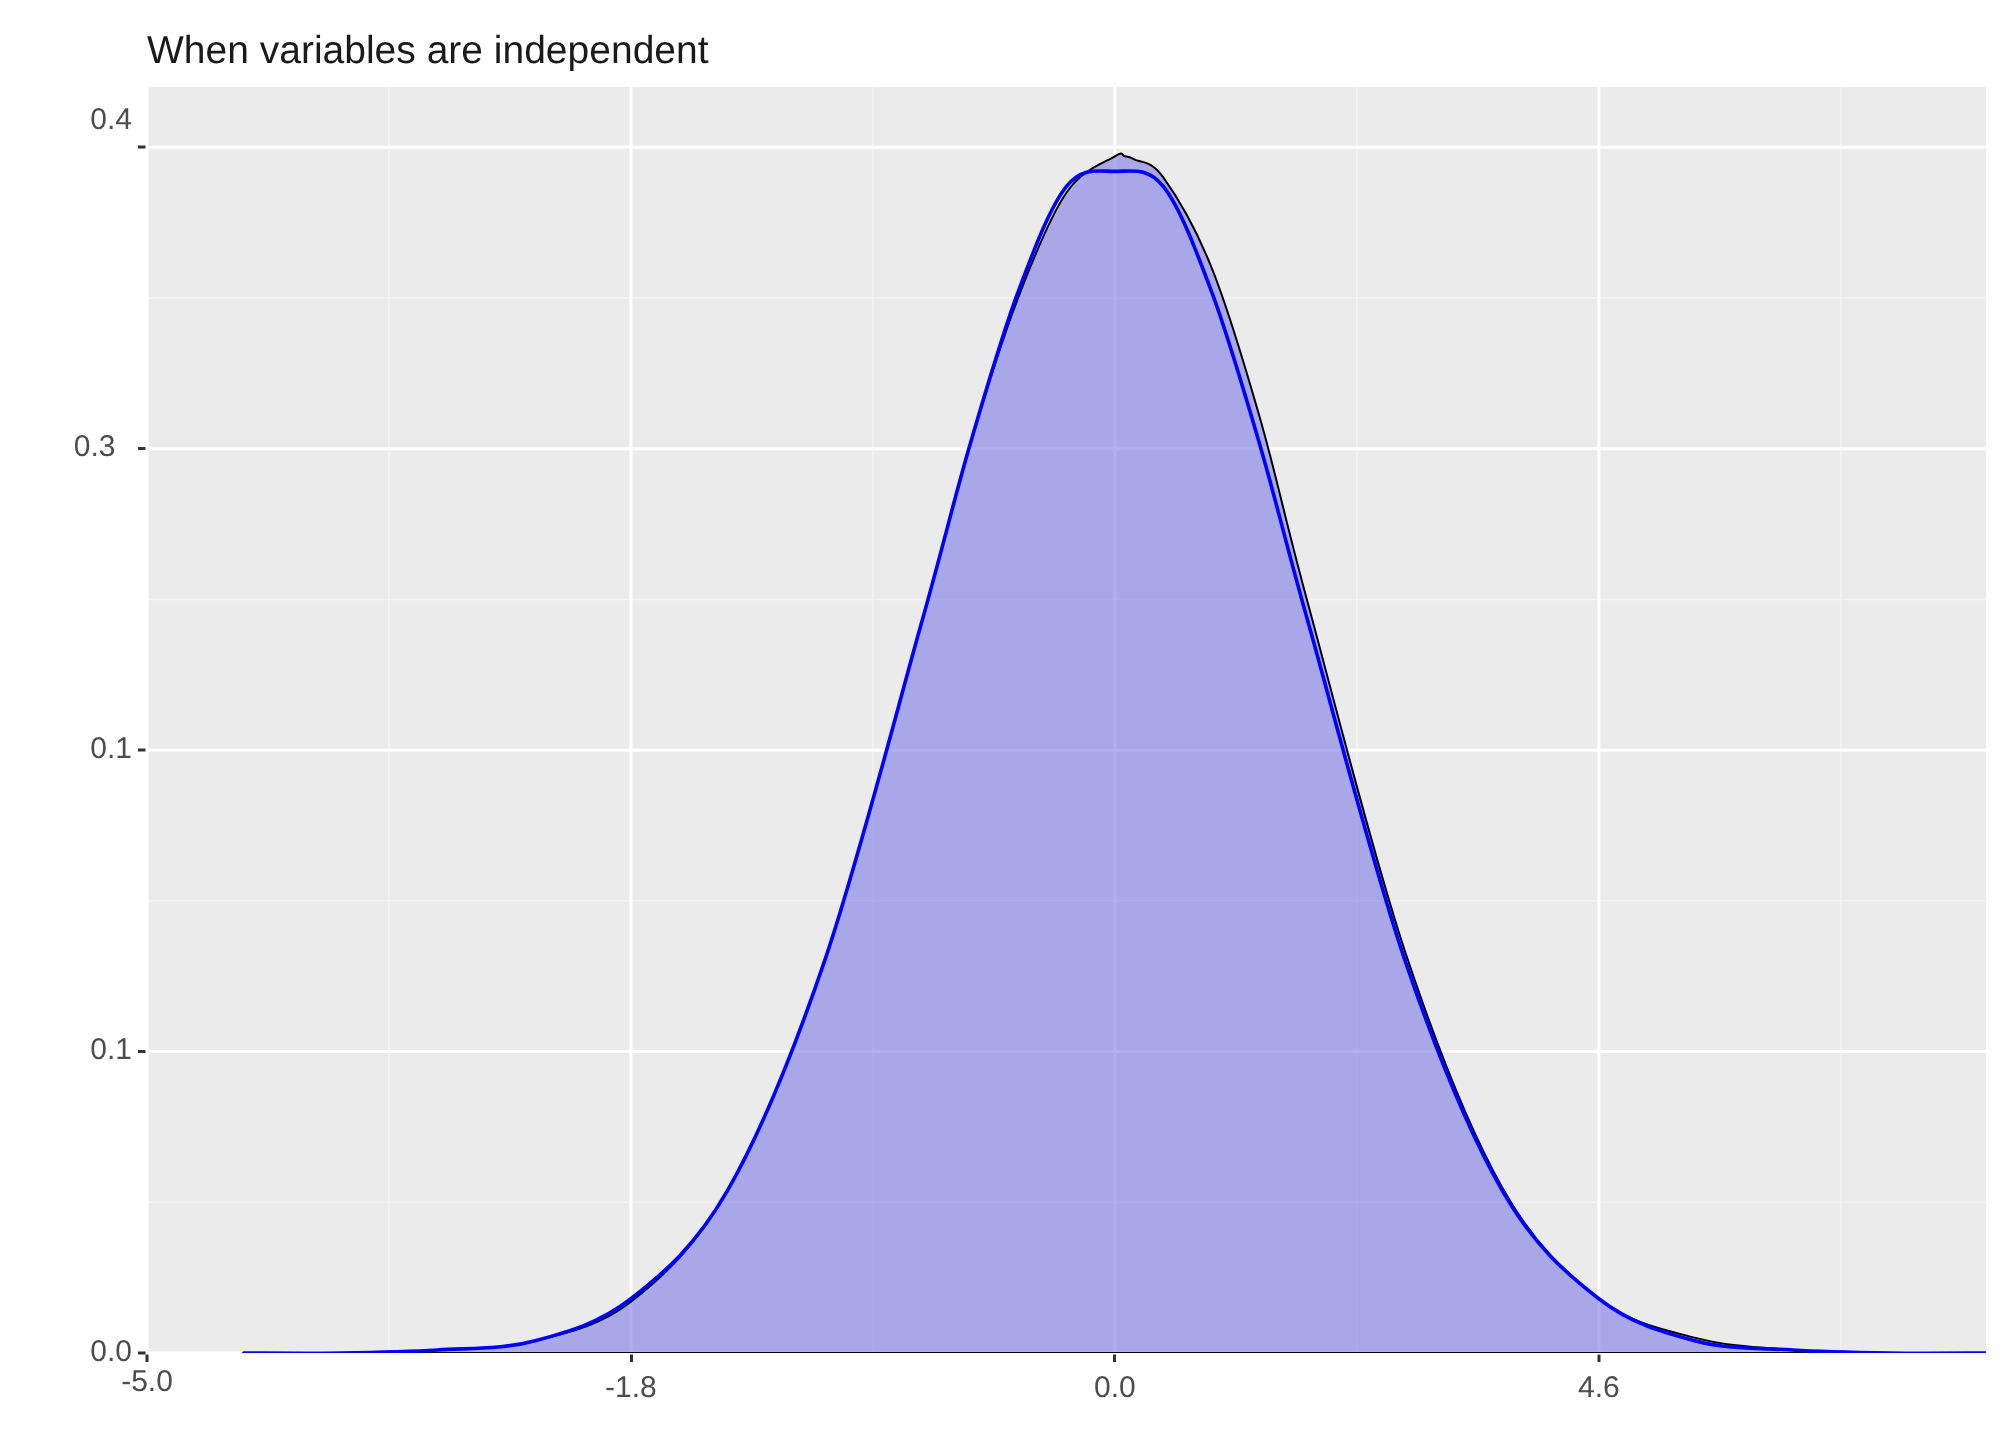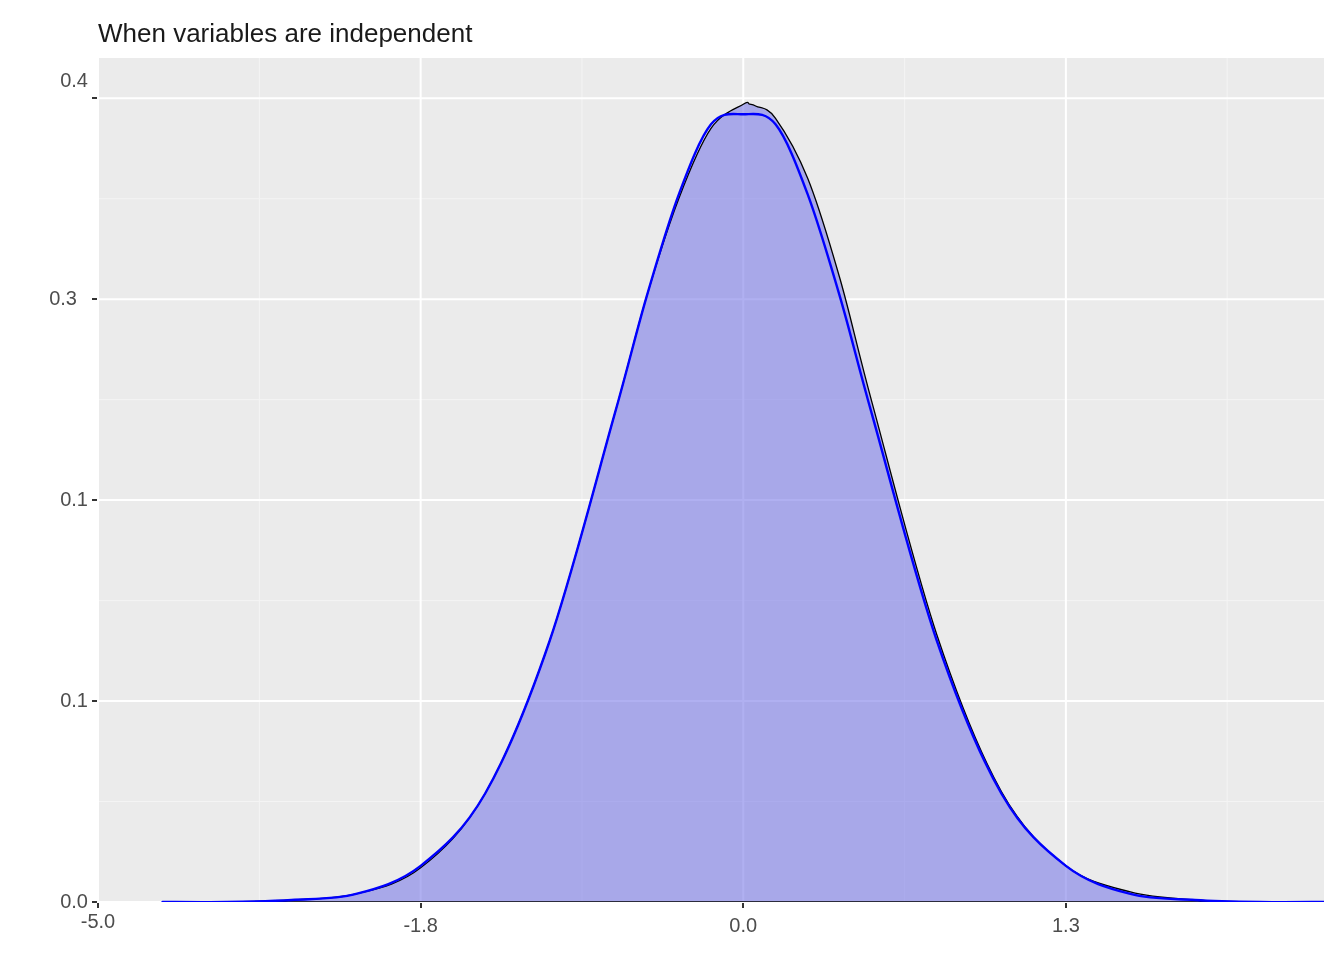--- a/index.html
+++ b/index.html
@@ -88,21 +88,21 @@
       <div class="tick-mark" style="left: 92px; top: 97.1905px; width: 5px; height: 2px;"></div>
     </div>
 
   <div id="x-ticks">
       <div class="x-tick-label" style="left: 98px; top: 910px; text-align: right;">-5.0</div>
       <div class="tick-mark" style="left: 97px; top: 903px; width: 2px; height: 5px;"></div>
       <div class="x-tick-label" style="left: 420.632px; top: 914px;">-1.8</div>
       <div class="tick-mark" style="left: 419.632px; top: 903px; width: 2px; height: 5px;"></div>
       <div class="x-tick-label" style="left: 743.263px; top: 914px;">0.0</div>
       <div class="tick-mark" style="left: 742.263px; top: 903px; width: 2px; height: 5px;"></div>
-      <div class="x-tick-label" style="left: 1065.89px; top: 914px;">1.3</div>
+      <div class="x-tick-label" style="left: 1065.89px; top: 914px;">4.6</div>
       <div class="tick-mark" style="left: 1064.89px; top: 903px; width: 2px; height: 5px;"></div>
     </div>
 
   <div class="plot-area">
     <svg id="plot-svg" width="1226" height="844">
         <line x1="161.3157894736842" y1="0" x2="161.3157894736842" y2="844" class="grid-minor"></line>
         <line x1="483.94736842105266" y1="0" x2="483.94736842105266" y2="844" class="grid-minor"></line>
         <line x1="806.5789473684212" y1="0" x2="806.5789473684212" y2="844" class="grid-minor"></line>
         <line x1="1129.2105263157894" y1="0" x2="1129.2105263157894" y2="844" class="grid-minor"></line>
         <line x1="0" y1="743.5238095238095" x2="1226" y2="743.5238095238095" class="grid-minor"></line>

